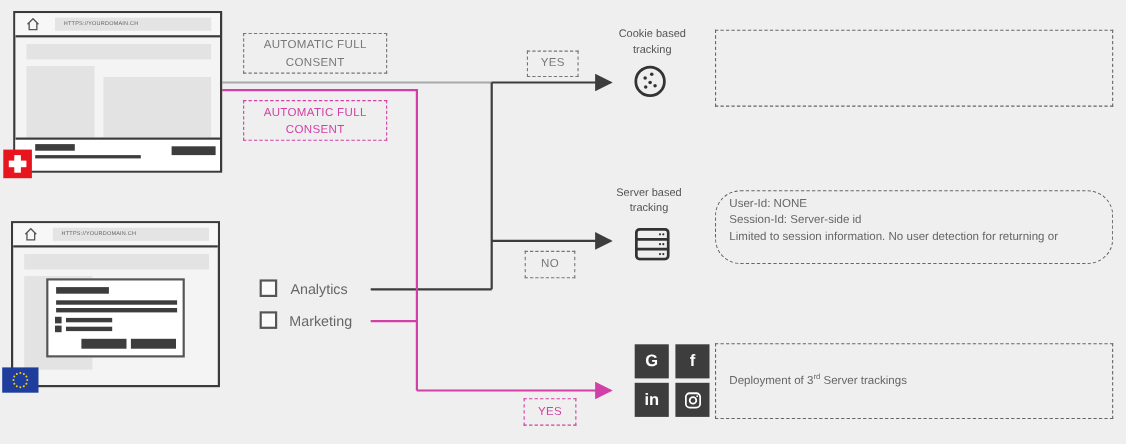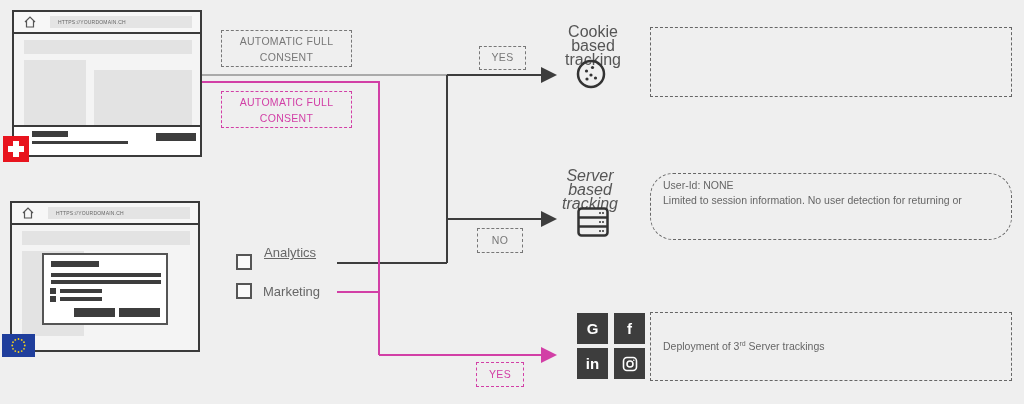--- a/index.html
+++ b/index.html
@@ -8,21 +8,21 @@
   .browser{position:absolute;border:2px solid #3a3a3a;background:#f4f4f4;box-sizing:border-box;}
   .urlbar{position:absolute;left:0;right:0;top:0;height:20px;border-bottom:2px solid #3a3a3a;background:#f7f7f7;}
   .urlfield{position:absolute;left:36px;right:8px;top:4px;height:12px;background:#e4e4e4;font-size:5px;color:#666;line-height:12px;padding-left:8px;letter-spacing:.2px;}
   .home{position:absolute;left:9px;top:3px;width:14px;height:14px;}
   .ph{position:absolute;background:#e3e3e3;}
   .bar{position:absolute;background:#3d3d3d;}
   .dash{position:absolute;border:1.5px dashed #777;box-sizing:border-box;text-align:center;}
   .dash.pink{border-color:#d23fa6;color:#d23fa6;}
   .label-up{font-size:10.5px;letter-spacing:.3px;line-height:16px;color:#777;text-transform:uppercase;}
   .info{position:absolute;border:1.5px dashed #666;box-sizing:border-box;font-size:10.5px;color:#666;line-height:15px;padding-left:12px;}
-  .heading{position:absolute;font-size:16px;color:#555;text-align:center;line-height:14px;width:90px;}
+  .heading{position:absolute;font-size:10px;color:#555;text-align:center;line-height:14px;width:90px;}
   .chk{position:absolute;width:16px;height:16px;border:2.5px solid #555;box-sizing:border-box;background:#fafafa;}
   .chklabel{position:absolute;font-size:13px;color:#666;}
   .soc{position:absolute;width:31px;height:31px;background:#3d3d3d;color:#fff;display:flex;align-items:center;justify-content:center;font-weight:bold;font-size:15px;}
   svg.lines{position:absolute;left:0;top:0;}
 </style>
 </head>
 <body>
 
 <svg class="lines" width="1024" height="404">
   <defs>
@@ -115,56 +115,57 @@
   <span>YES</span>
 </div>
 <div class="dash label-up" style="left:477px;top:228px;width:46px;height:25px;line-height:22px;">
   <span>NO</span>
 </div>
 <div class="dash pink label-up" style="left:476px;top:362px;width:48px;height:25px;line-height:22px;color:#d23fa6;">
   <span>YES</span>
 </div>
 
 <div class="chk" style="left:236px;top:254px;"></div>
-<div class="chklabel" style="left:264px;top:245px;text-decoration:underline;">Analytics</div>
+<div class="chklabel" style="left:264px;top:255px;">Analytics</div>
 <div class="chk" style="left:236px;top:283px;"></div>
 <div class="chklabel" style="left:263px;top:284px;">Marketing</div>
 
 <div class="heading" style="left:548px;top:25px;">
   <div>Cookie based</div>
   <div>tracking</div>
 </div>
 <svg class="abs" style="left:575px;top:58px;" width="32" height="32" viewBox="0 0 32 32">
   <circle cx="16" cy="16" r="13" fill="none" stroke="#333" stroke-width="2.5"></circle>
   <circle cx="17.5" cy="9.5" r="1.6" fill="#333"></circle>
     <circle cx="11.5" cy="13" r="1.6" fill="#333"></circle>
   <circle cx="16" cy="17" r="1.6" fill="#333"></circle>
     <circle cx="12" cy="21" r="1.6" fill="#333"></circle>
     <circle cx="20.5" cy="20" r="1.6" fill="#333"></circle>
 </svg>
 <div class="info" style="left:650px;top:27px;width:362px;height:70px;padding-top:12px;">
 </div>
 
-<div class="heading" style="left:545px;top:169px;font-style:italic;">
+<div class="heading" style="left:545px;top:169px;">
   <div>Server based</div>
   <div>tracking</div>
 </div>
 <svg class="abs" style="left:577px;top:207px;" width="32" height="30" viewBox="0 0 32 30">
   <rect x="1.5" y="1.5" width="29" height="27" rx="3" fill="none" stroke="#333" stroke-width="2.5"></rect>
   <line x1="1.5" y1="10.5" x2="30.5" y2="10.5" stroke="#333" stroke-width="2.5"></line>
   <line x1="1.5" y1="19.5" x2="30.5" y2="19.5" stroke="#333" stroke-width="2.5"></line>
   <circle cx="23" cy="6" r="1" fill="#333"></circle>
     <circle cx="26" cy="6" r="1" fill="#333"></circle>
   <circle cx="23" cy="15" r="1" fill="#333"></circle>
     <circle cx="26" cy="15" r="1" fill="#333"></circle>
   <circle cx="23" cy="24" r="1" fill="#333"></circle>
     <circle cx="26" cy="24" r="1" fill="#333"></circle>
 </svg>
 <div class="info" style="left:650px;top:173px;width:362px;height:67px;padding-top:4px;border-radius:23px;">
   <div>User-Id: NONE</div>
+  <div>Session-Id: Server-side id</div>
   <div>Limited to session information. No user detection for returning or</div>
 </div>
 
 <div class="soc" style="left:577px;top:313px;">G</div>
 <div class="soc" style="left:614px;top:313px;">f</div>
 <div class="soc" style="left:577px;top:348px;">in</div>
 <div class="soc" style="left:614px;top:348px;">
   <svg width="16" height="16" viewBox="0 0 16 16">
     <rect x="1.5" y="1.5" width="13" height="13" rx="3.5" fill="none" stroke="#fff" stroke-width="1.6"></rect>
     <circle cx="8" cy="8" r="3" fill="none" stroke="#fff" stroke-width="1.6"></circle>

